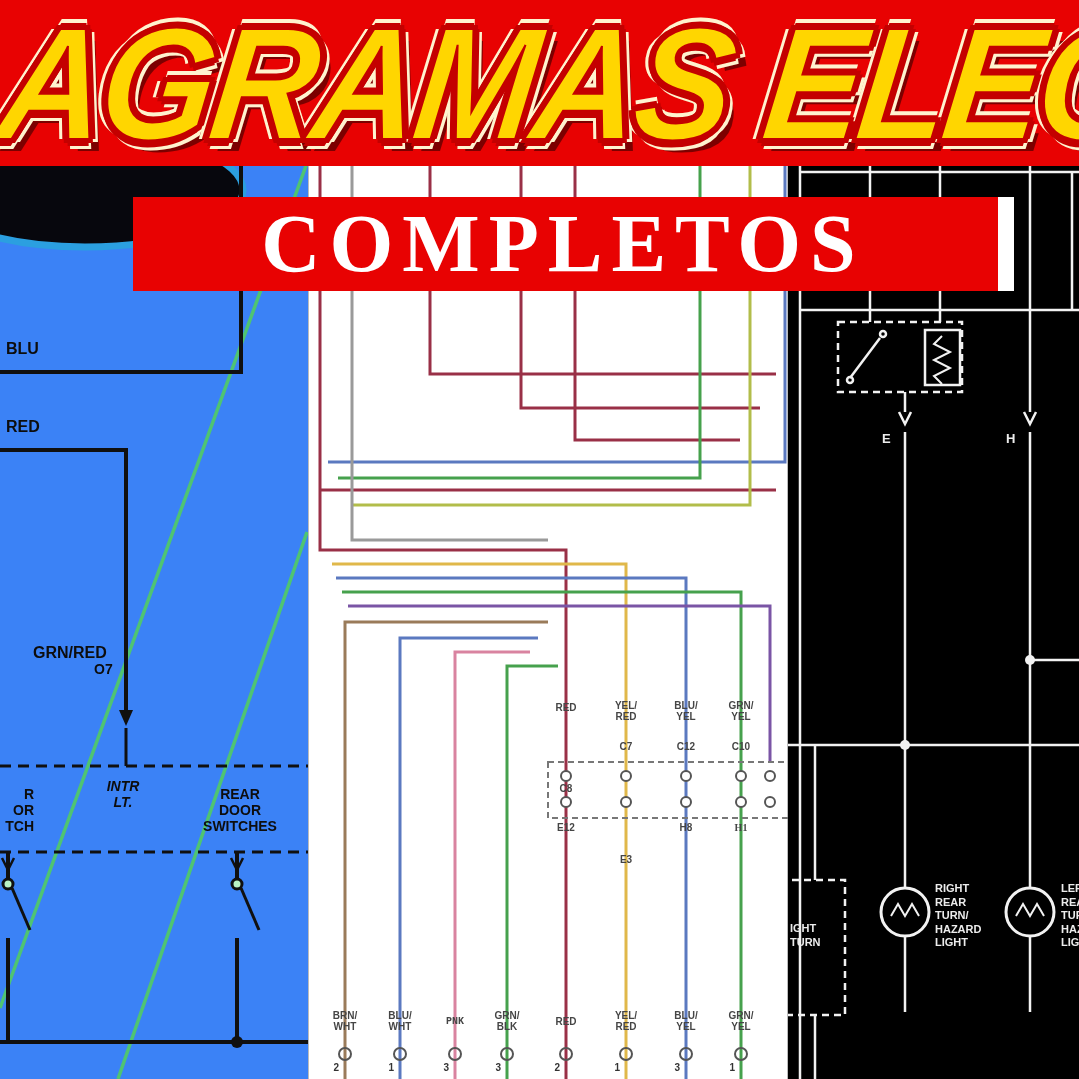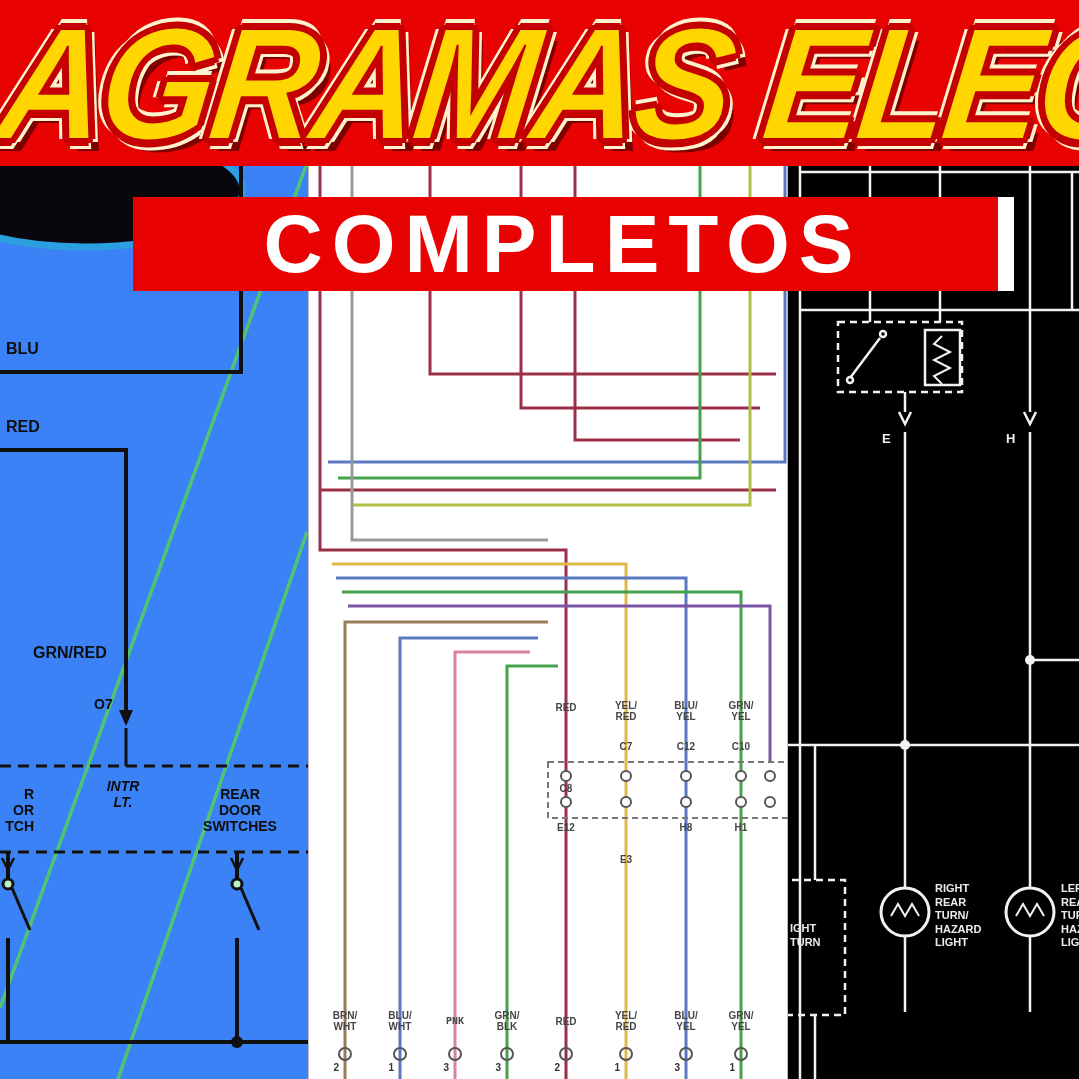--- a/index.html
+++ b/index.html
@@ -25,21 +25,21 @@
   #banner-title{position:absolute;left:0;top:0;width:1079px;text-align:center;white-space:nowrap;
     font-family:"Liberation Sans",sans-serif;font-weight:bold;font-style:italic;
     font-size:148px;line-height:168px;letter-spacing:-5px;color:#ffd600;
     -webkit-text-stroke:2px #c40000;
     transform:skewX(-7deg) scaleY(1.08);
     text-shadow:
       -6px 0 0 #c40000, 6px 0 0 #c40000, 0 -6px 0 #c40000, 0 6px 0 #c40000,
       -4px -4px 0 #c40000, 4px 4px 0 #c40000, -4px 4px 0 #c40000, 4px -4px 0 #c40000,
       -9px 0 0 #fff3cf, 9px 3px 0 #fff3cf, 0 -9px 0 #fff3cf, 3px 9px 0 #fff3cf,
       11px 11px 0 #7c0000;}
-  #strip{position:absolute;left:133px;top:197px;width:881px;height:94px;background:#e80202;z-index:41;}
+  #strip{position:absolute;left:133px;top:197px;width:881px;height:94px;background:#e80202;z-index:41;font-family:Liberation Serif, serif;}
   #strip-text{position:absolute;left:0;top:0;width:860px;text-align:center;color:#fff;
     font-weight:bold;font-size:82px;line-height:94px;letter-spacing:9px;}
   #strip-endcap{position:absolute;right:0;top:0;width:16px;height:94px;background:#ffffff;}
 </style>
 </head>
 <body>
 
 <div id="screen">
 
   <div class="panel" id="panel-left">
@@ -69,21 +69,21 @@
         <path d="M2 858 L8 870 L14 858" stroke-width="2.5"></path>
       </g>
       <polygon points="119,710 133,710 126,726" fill="#101010"></polygon>
       <circle cx="237" cy="884" r="5" fill="#b9f2c4" stroke="#101010" stroke-width="3"></circle>
       <circle cx="8" cy="884" r="5" fill="#b9f2c4" stroke="#101010" stroke-width="3"></circle>
       <circle cx="237" cy="1042" r="6" fill="#101010"></circle>
     </svg>
     <span class="lbl llbl" style="left:6px;top:340px;">BLU</span>
     <span class="lbl llbl" style="left:6px;top:418px;">RED</span>
     <span class="lbl llbl" style="left:33px;top:644px;">GRN/RED</span>
-    <span class="lbl llbl small" style="left:94px;top:696px;">O7</span>
+    <span class="lbl llbl small" style="left:94px;top:661px;">O7</span>
     <span class="lbl llbl small c" style="left:92px;top:778px;width:62px;font-style:italic;">INTR
 LT.</span>
     <span class="lbl llbl small c" style="left:192px;top:786px;width:96px;">REAR
 DOOR
 SWITCHES</span>
     <span class="lbl llbl small r" style="left:0px;top:786px;width:34px;">R
 OR
 TCH</span>
   </div>
 
@@ -152,21 +152,21 @@
 YEL</span>
 
     <span class="lbl mlbl" style="left:238px;top:783px;">C8</span>
     <span class="lbl mlbl" style="left:298px;top:741px;">C7</span>
     <span class="lbl mlbl" style="left:358px;top:741px;">C12</span>
     <span class="lbl mlbl" style="left:413px;top:741px;">C10</span>
 
     <span class="lbl mlbl" style="left:238px;top:822px;">E12</span>
     <span class="lbl mlbl" style="left:298px;top:854px;">E3</span>
     <span class="lbl mlbl" style="left:358px;top:822px;">H8</span>
-    <span class="lbl mlbl" style="left:413px;top:822px;">H1</span>
+    <span class="lbl mlbl" style="left:413px;top:822px;font-family:Liberation Serif, serif;">H1</span>
 
     <span class="lbl mlbl" style="left:17px;top:1010px;">BRN/
 WHT</span>
     <span class="lbl mlbl" style="left:72px;top:1010px;">BLU/
 WHT</span>
     <span class="lbl mlbl" style="left:127px;top:1016px;font-family:Liberation Mono, monospace;">PNK</span>
     <span class="lbl mlbl" style="left:179px;top:1010px;">GRN/
 BLK</span>
     <span class="lbl mlbl" style="left:238px;top:1016px;">RED</span>
     <span class="lbl mlbl" style="left:298px;top:1010px;">YEL/

